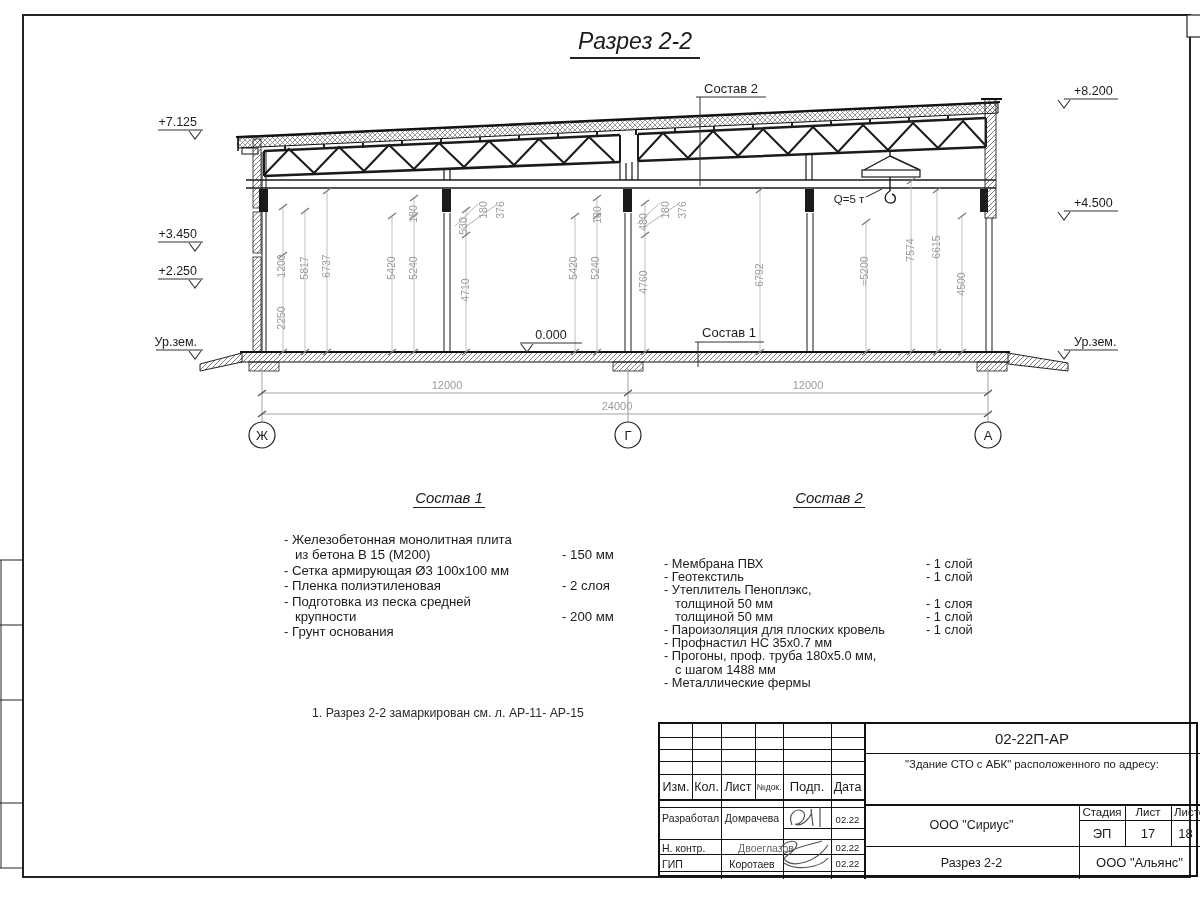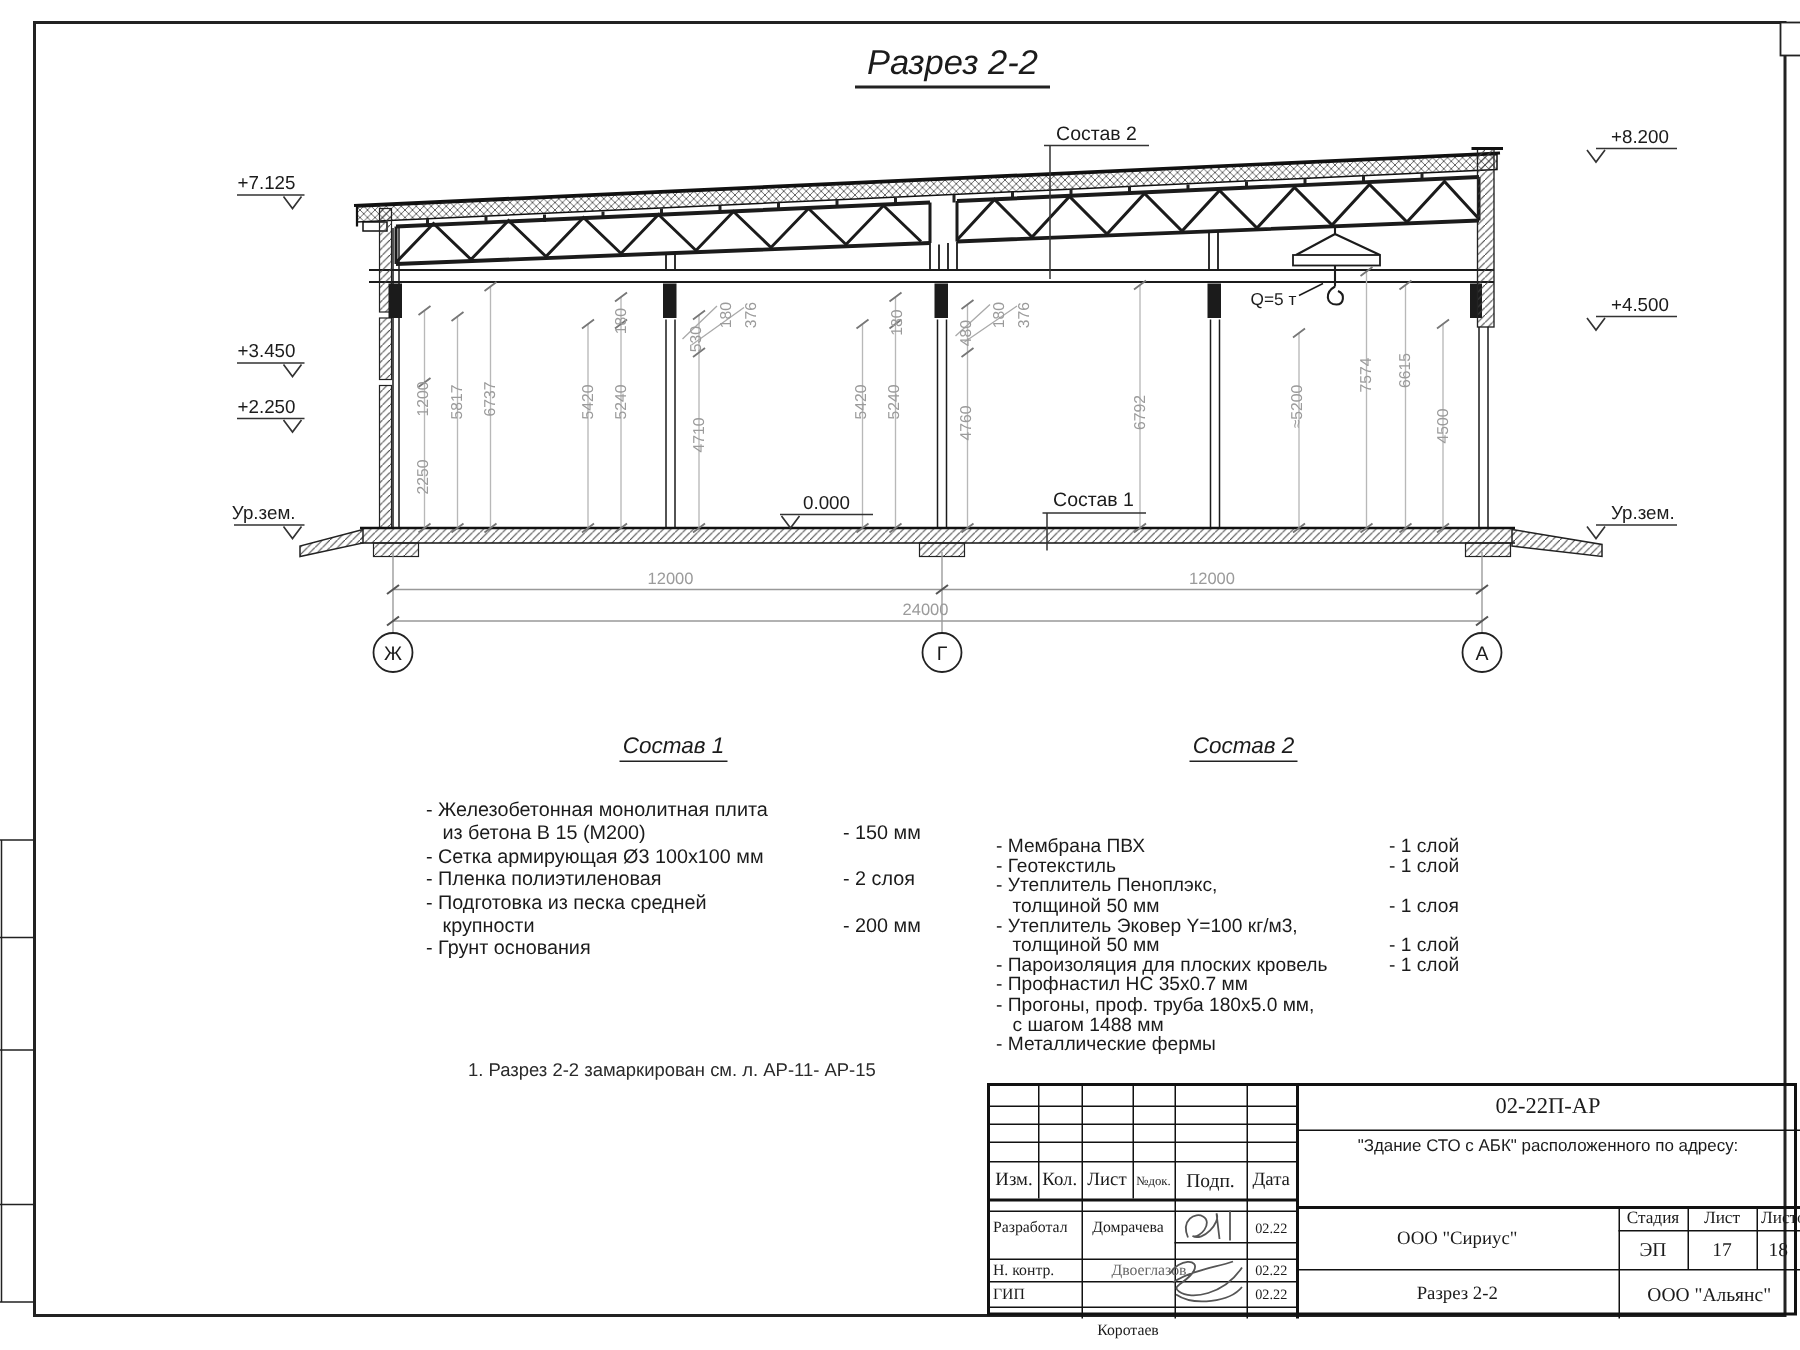--- a/index.html
+++ b/index.html
@@ -18,21 +18,21 @@
   .s-row .v{position:absolute;left:278px;top:0;}
   .s2 .s-rows{margin-top:50px;}
   .s2 .s-row{height:13.2px;font-size:12.8px;}
   .s2 .s-row .v{left:262px;}
   .ind{padding-left:11px;}
   .note{position:absolute;left:312px;top:706px;font-size:12.3px;color:#2a2a2a;}
   
   .tb{position:absolute;left:658px;top:722px;width:540px;height:155px;border:2px solid #111;box-sizing:border-box;}
   .tb .hl{position:absolute;height:0;border-top:1px solid #111;}
   .tb .vl{position:absolute;width:0;border-left:1px solid #111;}
-  .tb .cell{position:absolute;display:flex;align-items:center;justify-content:center;text-align:right;overflow:hidden;font-family:Liberation Serif, serif;}
+  .tb .cell{position:absolute;display:flex;align-items:center;justify-content:center;text-align:right;overflow:hidden;}
   .tb .small{font-size:10.5px;}
   .sig-svg{position:absolute;}
 </style>
 </head>
 <body>
 
 <svg width="1200" height="900" viewBox="0 0 1200 900">
   <defs>
     <pattern id="xh" width="5" height="5" patternUnits="userSpaceOnUse">
       <path d="M0,0 L5,5 M5,0 L0,5" stroke="#555" stroke-width="0.6"></path>
@@ -208,21 +208,20 @@
   </div>
 </div>
 
 <div class="sostav s2" style="left:664px;top:489px;">
   <div class="s-head"><span>Состав 2</span></div>
   <div class="s-rows">
     <div class="s-row"><span class="t">- Мембрана ПВХ</span><span class="v">- 1 слой</span></div>
     <div class="s-row"><span class="t">- Геотекстиль</span><span class="v">- 1 слой</span></div>
     <div class="s-row"><span class="t">- Утеплитель Пеноплэкс,</span><span class="v"></span></div>
     <div class="s-row ind"><span class="t">толщиной 50 мм</span><span class="v">- 1 слоя</span></div>
-    <div class="s-row"><span class="t">- Утеплитель Эковер Y=100 кг/м3,</span><span class="v"></span></div>
     <div class="s-row ind"><span class="t">толщиной 50 мм</span><span class="v">- 1 слой</span></div>
     <div class="s-row"><span class="t">- Пароизоляция для плоских кровель</span><span class="v">- 1 слой</span></div>
     <div class="s-row"><span class="t">- Профнастил НС 35х0.7 мм</span><span class="v"></span></div>
     <div class="s-row"><span class="t">- Прогоны, проф. труба 180х5.0 мм,</span><span class="v"></span></div>
     <div class="s-row ind"><span class="t">с шагом 1488 мм</span><span class="v"></span></div>
     <div class="s-row"><span class="t">- Металлические фермы</span><span class="v"></span></div>
   </div>
 </div>
 
 <div class="note">1. Разрез 2-2 замаркирован см. л. АР-11- АР-15</div>
@@ -260,21 +259,21 @@
   <div class="cell" style="left:123px;top:50px;width:48px;height:25px;font-size:13px;">Подп.</div>
   <div class="cell" style="left:171px;top:50px;width:33px;height:25px;font-size:12.5px;">Дата</div>
 
   <div class="cell small" style="left:2px;top:87px;width:60px;height:14px;justify-content:flex-start;">Разработал</div>
   <div class="cell small" style="left:62px;top:87px;width:60px;height:14px;">Домрачева</div>
   <div class="cell small" style="left:171px;top:89px;width:33px;height:13px;font-size:9.5px;">02.22</div>
   <div class="cell small" style="left:2px;top:117px;width:60px;height:13px;justify-content:flex-start;">Н. контр.</div>
   <div class="cell small" style="left:76px;top:117px;width:60px;height:13px;color:#666;">Двоеглазов</div>
   <div class="cell small" style="left:171px;top:117px;width:33px;height:13px;font-size:9.5px;">02.22</div>
   <div class="cell small" style="left:2px;top:133px;width:60px;height:13px;justify-content:flex-start;">ГИП</div>
-  <div class="cell small" style="left:62px;top:133px;width:60px;height:13px;margin-top:24px;">Коротаев</div>
+  <div class="cell small" style="left:62px;top:133px;width:60px;height:13px;">Коротаев</div>
   <div class="cell small" style="left:171px;top:133px;width:33px;height:13px;font-size:9.5px;">02.22</div>
 
   <svg class="sig-svg" style="left:124px;top:82px;" width="46" height="22">
     <path d="M8,19 C3,7 13,2 18,5 C25,9 16,20 11,18 C18,22 30,9 27,3 L29,20 M36,1 V21" stroke="#555" stroke-width="1.2" fill="none"></path>
   </svg>
   <svg class="sig-svg" style="left:116px;top:113px;" width="54" height="32">
     <path d="M4,12 C10,2 24,2 20,10 C16,18 4,20 10,24 C18,30 40,26 52,8 M8,26 C20,34 44,31 52,21 M6,18 C18,10 34,8 46,4" stroke="#555" stroke-width="1.2" fill="none"></path>
   </svg>
 
   <div class="cell" style="left:204px;top:0;width:336px;height:29px;font-size:15px;">02-22П-АР</div>

